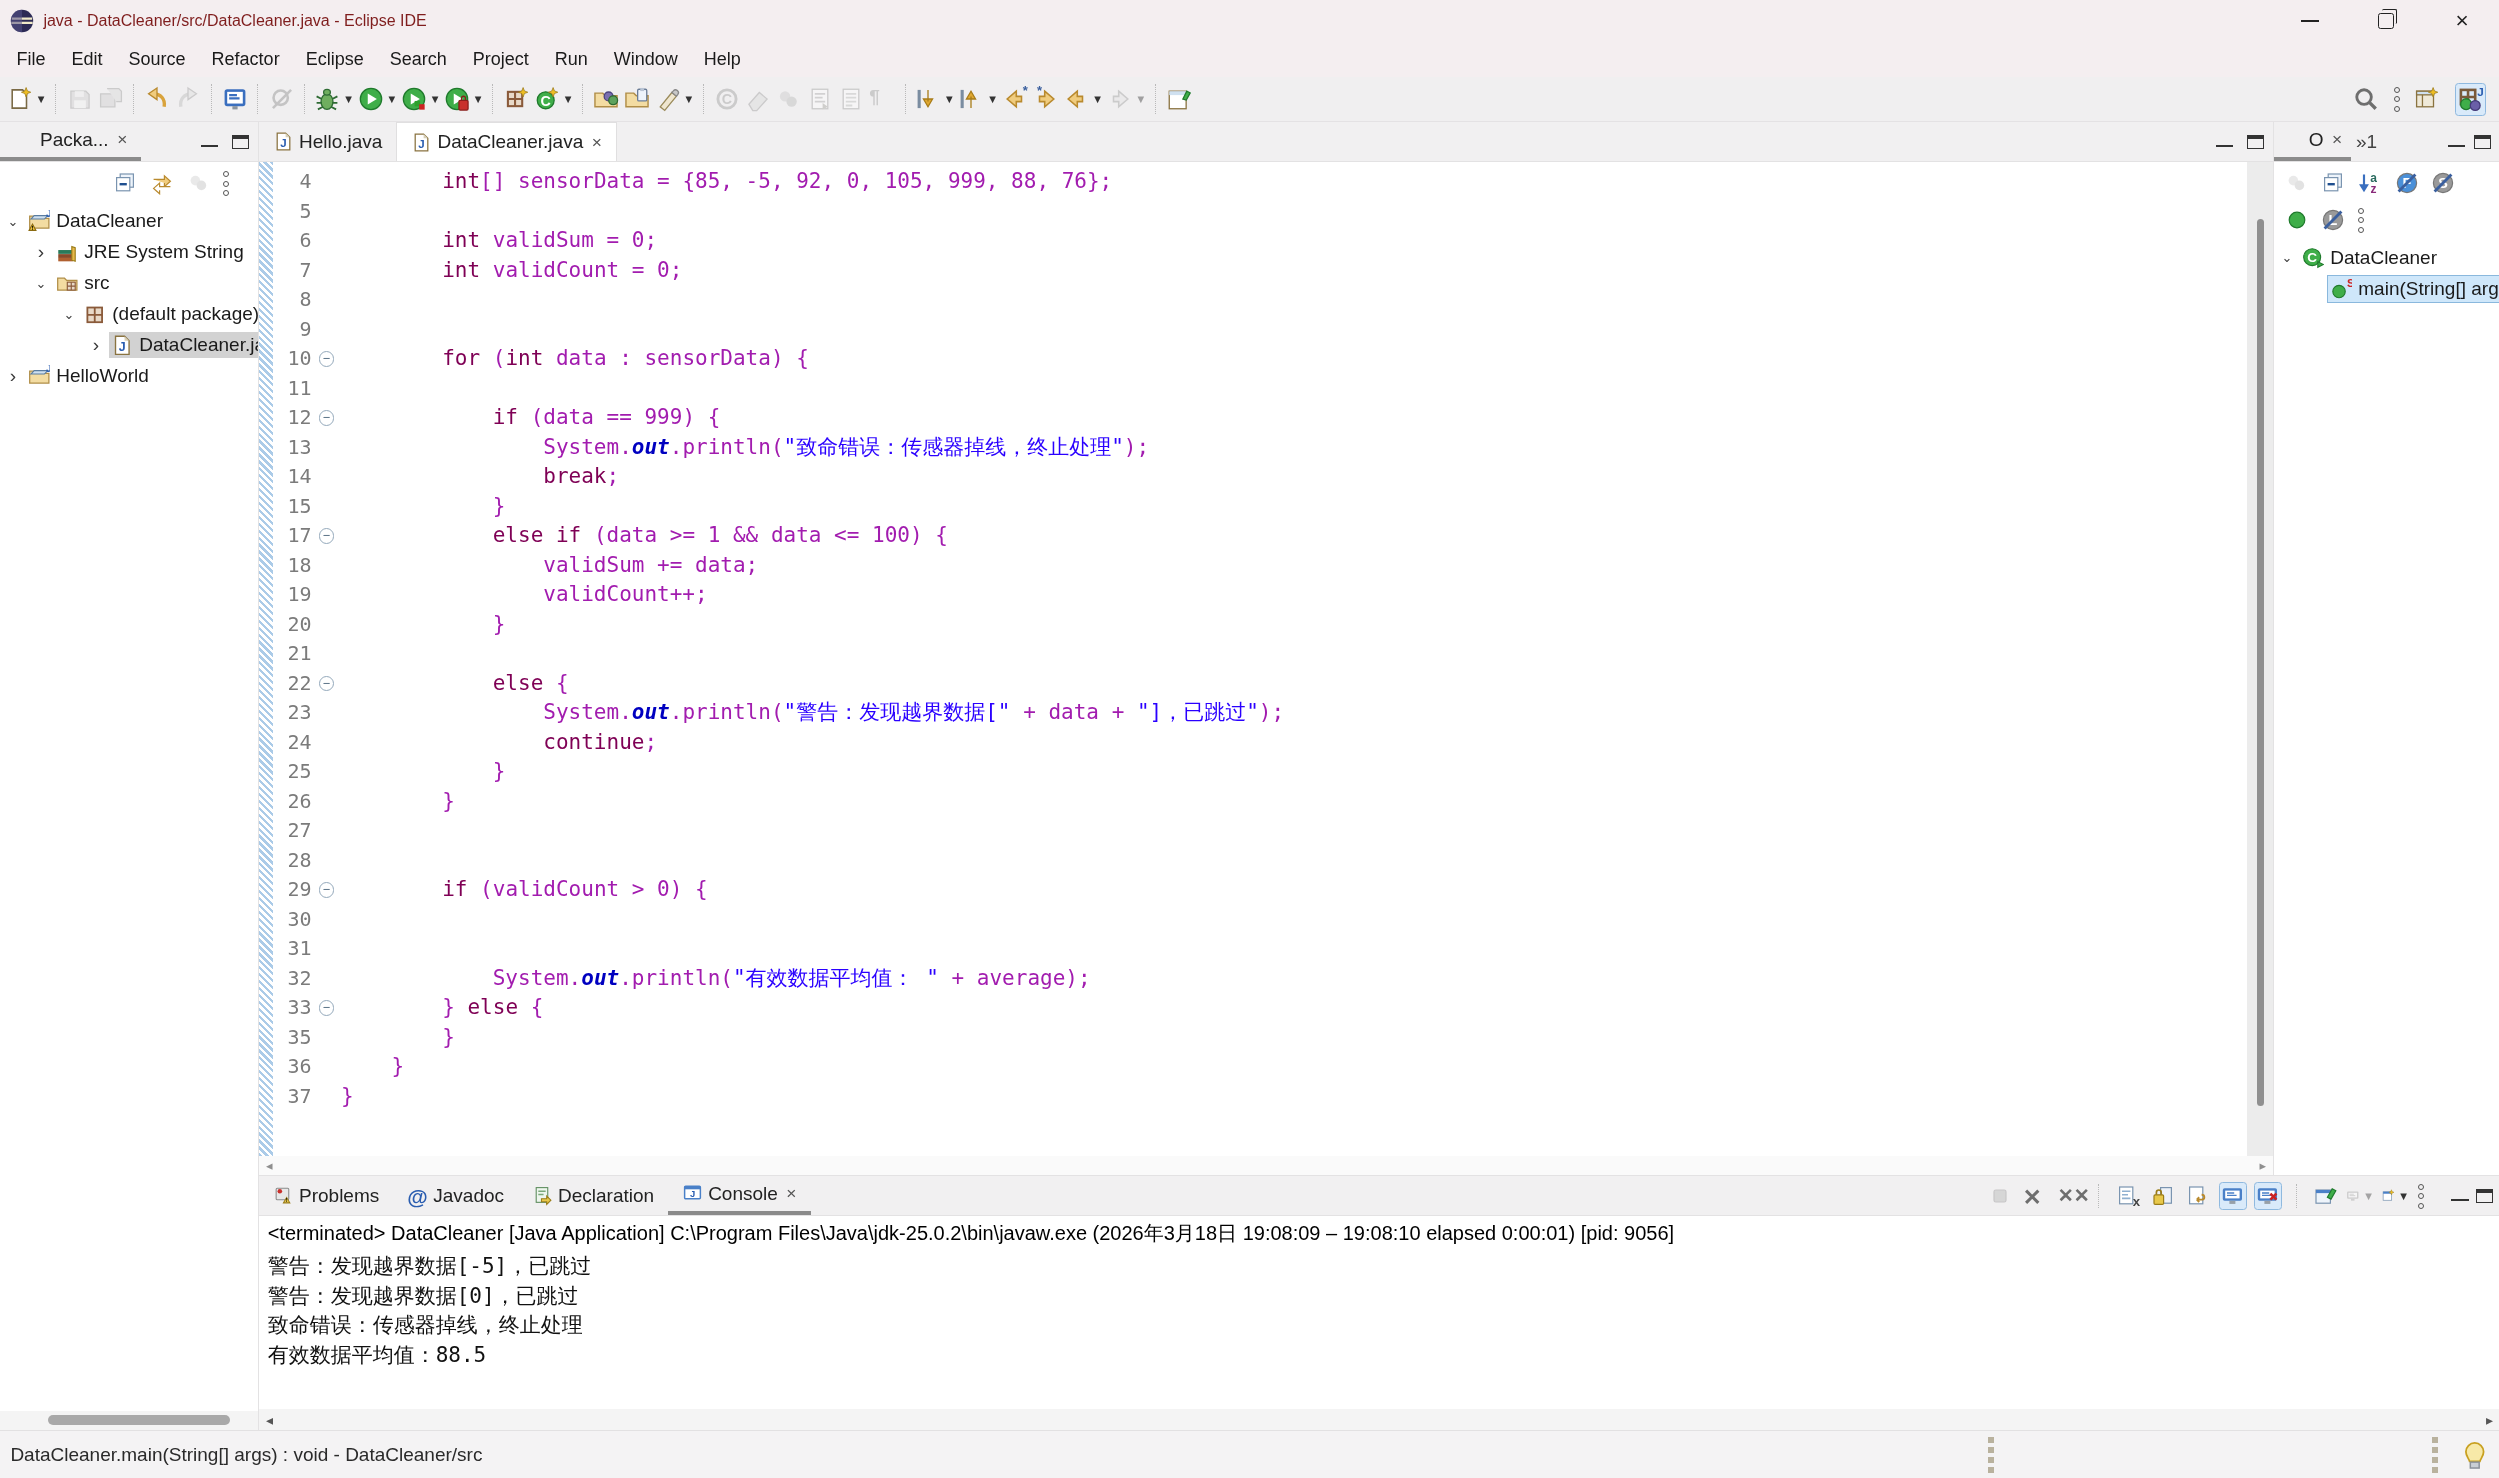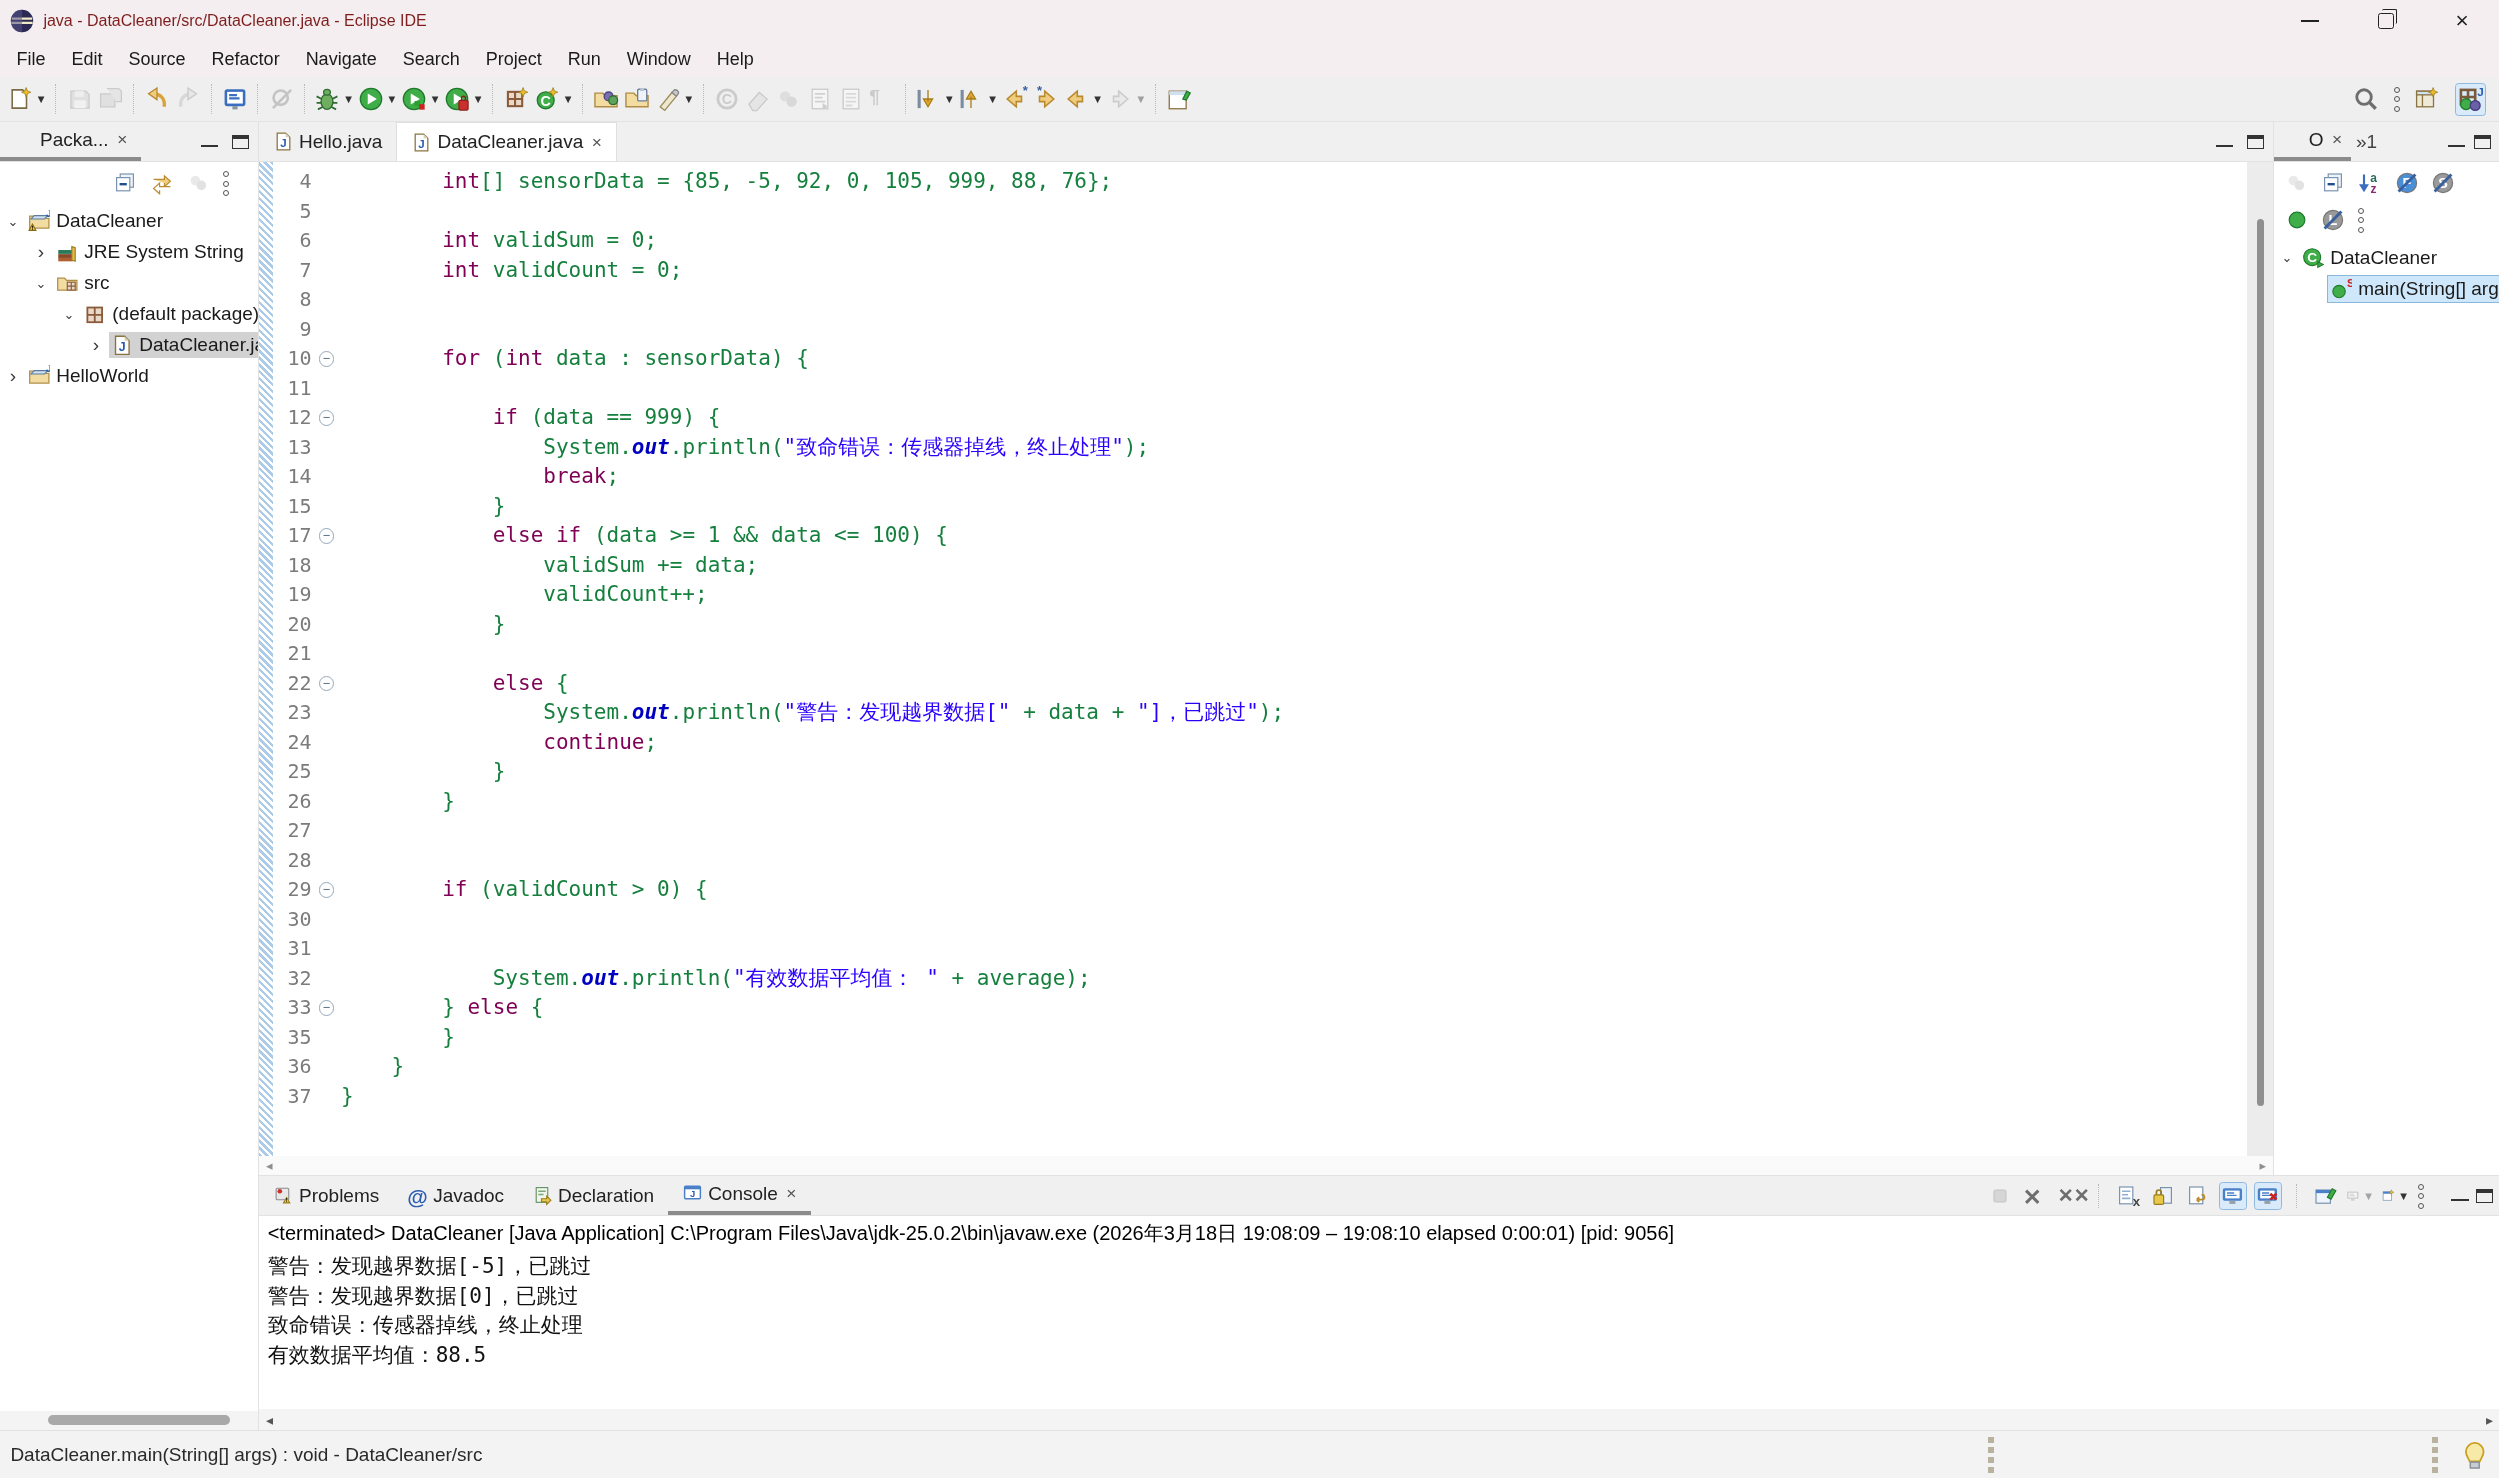--- a/index.html
+++ b/index.html
@@ -62,21 +62,21 @@
 .stipple{width:14px;background:repeating-linear-gradient(45deg,#abcbe8 0 2.3px,#fff 2.3px 4.9px);flex:none}
 .lines{flex:1;padding-top:5.2px;overflow:hidden;min-width:0}
 .cl{display:flex;height:29.5px;line-height:29.5px;font-family:"DejaVu Sans Mono","Liberation Mono",monospace;font-size:21px}
 .ln{width:42px;text-align:right;color:#7b7b7b;font-size:20px;padding-right:3.5px;font-family:"DejaVu Sans Mono",monospace;flex:none}
 .fold{width:26px;position:relative;flex:none}
 .fc{position:absolute;left:3.5px;top:7px;width:15.6px;height:15.6px;border:1.2px solid #94a9bb;border-radius:50%;background:#fff;color:#5c7588;font-size:12px;line-height:13px;text-align:center}
 .codeTxt{white-space:pre}
 .k{color:#7f0055;font-weight:normal}
 .s{color:#2a00ff}
 .f{color:#0000c0;font-weight:bold;font-style:italic}
-.p{color:#15803d}
+.p{color:#a21caf}
 .vscroll{width:26px;background:#ececec;position:relative;flex:none}
 .vthumb{position:absolute;left:9.5px;width:7px;top:57px;height:887px;background:#8f8f8f;border-radius:3.5px}
 .ehscroll{height:19px;background:#fafafa;display:flex;align-items:center;justify-content:space-between;padding:0 7px;color:#8f8f8f;font-size:13px;flex:none}
 
 .console{flex:1;display:flex;flex-direction:column;background:#fff;border-top:1.7px solid #e3e2e3;min-height:0}
 .chead{font-size:20px;color:#000;padding:4.3px 8.7px 1.7px 8.7px;white-space:nowrap;overflow:hidden}
 .cbody{flex:1;font-family:"DejaVu Sans Mono","Liberation Mono",monospace;font-size:21px;line-height:29.5px;padding:3.5px 8.7px;color:#111;overflow:hidden}
 .chscroll{height:21px;background:#f4f4f4;display:flex;align-items:center;justify-content:space-between;padding:0 7px;color:#555;font-size:14px;flex:none}
 .ctools{margin-left:auto;display:flex;align-items:center;gap:7px;padding-right:7px}
 
@@ -113,21 +113,21 @@
         <span class="glyph-close">×</span>
       </div>
   </div>
 </div>
 
 <div class="menubar" id="menubar">
     <div class="menu-item">File</div>
     <div class="menu-item">Edit</div>
     <div class="menu-item">Source</div>
     <div class="menu-item">Refactor</div>
-    <div class="menu-item">Navigate</div>
+    <div class="menu-item">Eclipse</div>
     <div class="menu-item">Search</div>
     <div class="menu-item">Project</div>
     <div class="menu-item">Run</div>
     <div class="menu-item">Window</div>
     <div class="menu-item">Help</div>
   </div>
 
 <div class="toolbar">
   <div id="tbleft" style="display:flex;align-items:center">
       <div class="tbtn">

